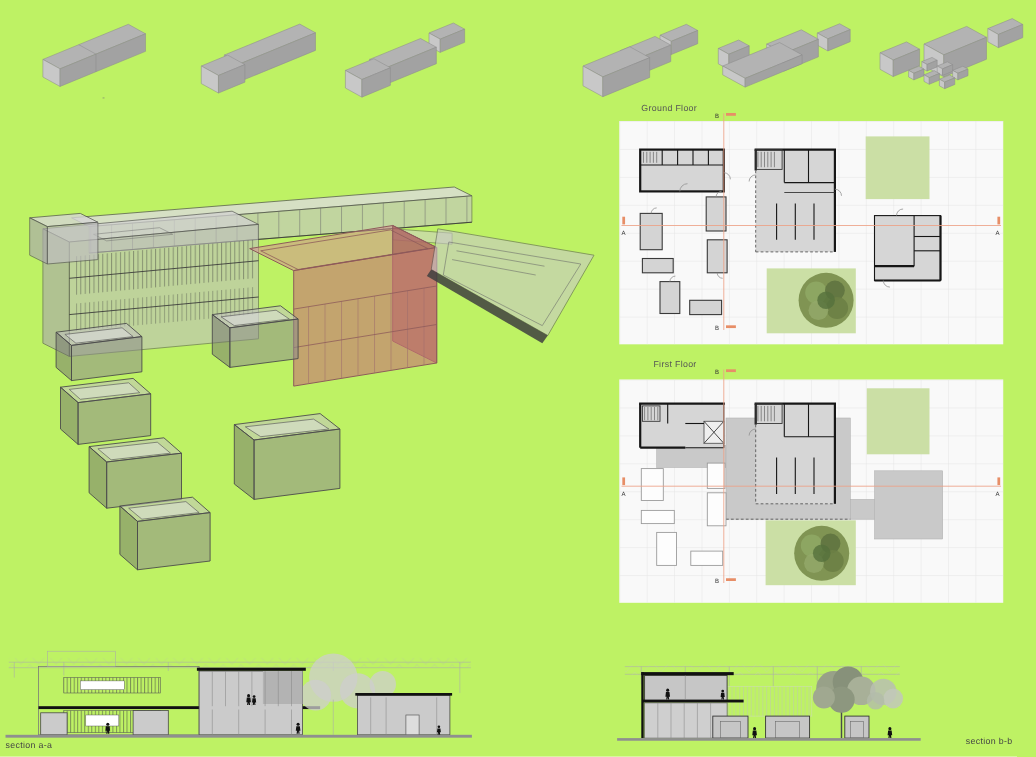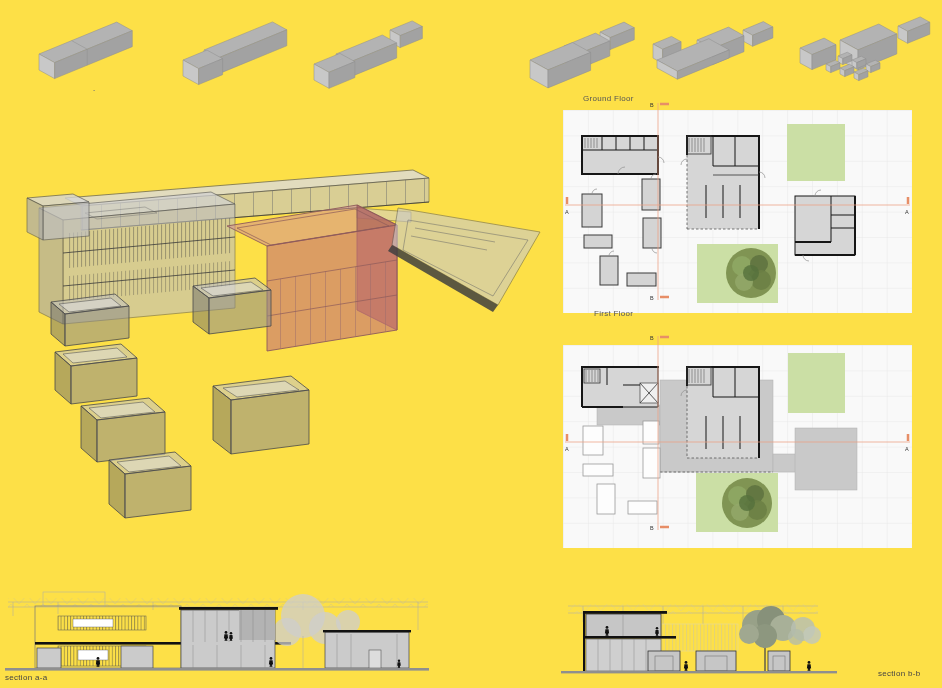--- a/index.html
+++ b/index.html
@@ -8,21 +8,21 @@
     --tree-green:#7b8f4e;
     --section-line:#eda084;
     --plan-fill:#d6d6d6;
     --wall:#161616;
     --massing-top:#b3b3b3;
     --massing-front:#a2a2a2;
     --massing-end:#c8c8c8;
   }
   html,body{margin:0;padding:0;background:#fff;}
   body{font-family:"Liberation Sans", sans-serif;}
-  .board{position:relative;width:942px;height:688px;background:#fde047;overflow:hidden;}
+  .board{position:relative;width:942px;height:688px;background:#bef264;overflow:hidden;}
   .abs{position:absolute;}
   .plan-title{font-size:8px;color:#555;letter-spacing:.3px;}
   .stray{font-size:7px;color:#777;}
   svg{display:block;overflow:visible;}
   
   .iso-top{fill:var(--massing-top);stroke:#8e8e8e;stroke-width:.5;stroke-linejoin:round;}
   .iso-front{fill:var(--massing-front);stroke:#8e8e8e;stroke-width:.5;stroke-linejoin:round;}
   .iso-end{fill:var(--massing-end);stroke:#8e8e8e;stroke-width:.5;stroke-linejoin:round;}
   .iso-seam{fill:none;stroke:#8e8e8e;stroke-width:.5;}
   
@@ -350,21 +350,21 @@
     </g>
     <g>
       <line class="oline" x1="2" y1="108" x2="347" y2="108"></line>
       <line class="otick" x1="4" y1="100" x2="4" y2="107"></line>
       <line class="otick" x1="345" y1="100" x2="345" y2="107"></line>
       <text class="marker" x="2" y="117">A</text>
       <text class="marker" x="342" y="117">A</text>
     </g>
   </svg>
 
-  <div class="abs plan-title" style="left:594px;top:309px">First Floor</div>
+  <div class="abs plan-title" style="left:594px;top:327px">First Floor</div>
   <svg class="abs" style="left:563px;top:330px" width="349" height="228" viewBox="0 0 349 228">
     <defs>
       <pattern id="gridB" patternUnits="userSpaceOnUse" x="0" y="15" width="24.9" height="25.4">
         <path d="M24.9,0 H0 V25.4" fill="none" stroke="#e3e3e3" stroke-width=".8"></path>
       </pattern>
     </defs>
     <rect class="grid-bg" x="0" y="15" width="349" height="203"></rect>
     <rect x="0" y="15" width="349" height="203" fill="url(#gridB)"></rect>
 
     <g>

